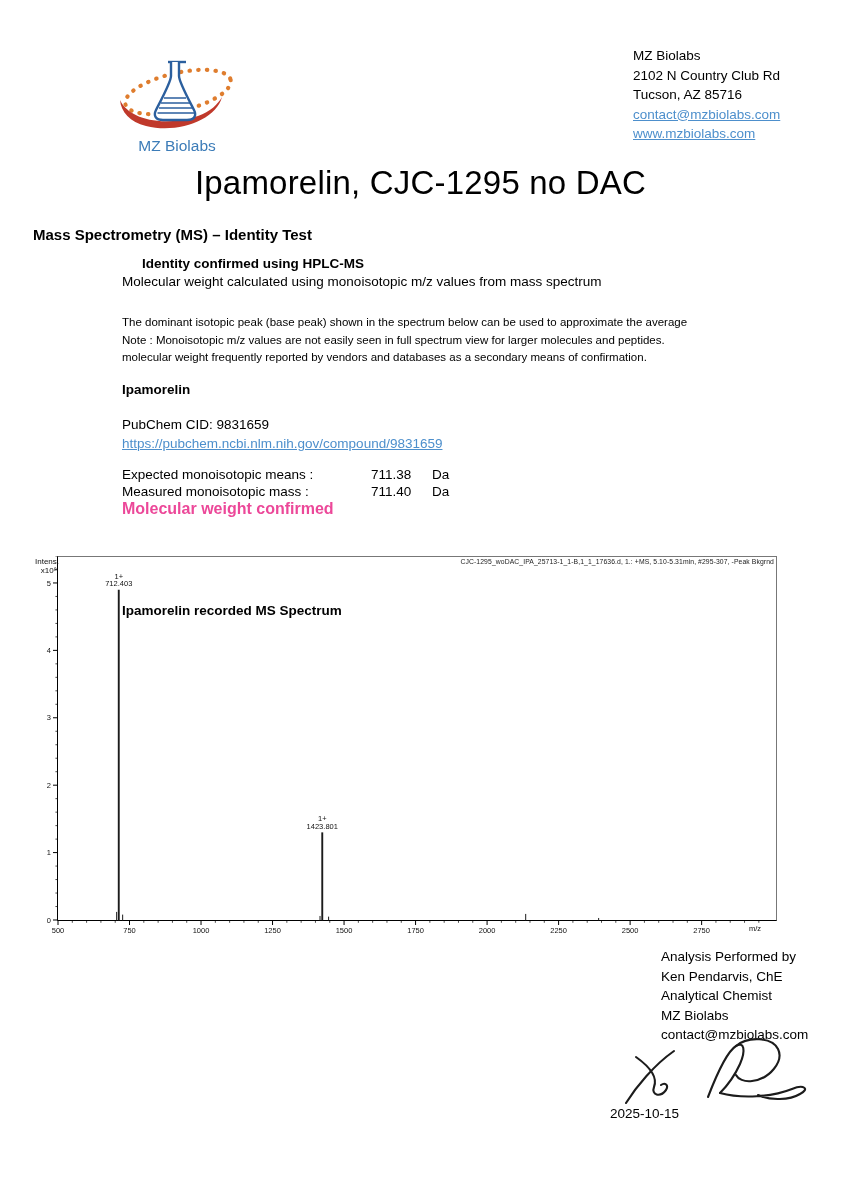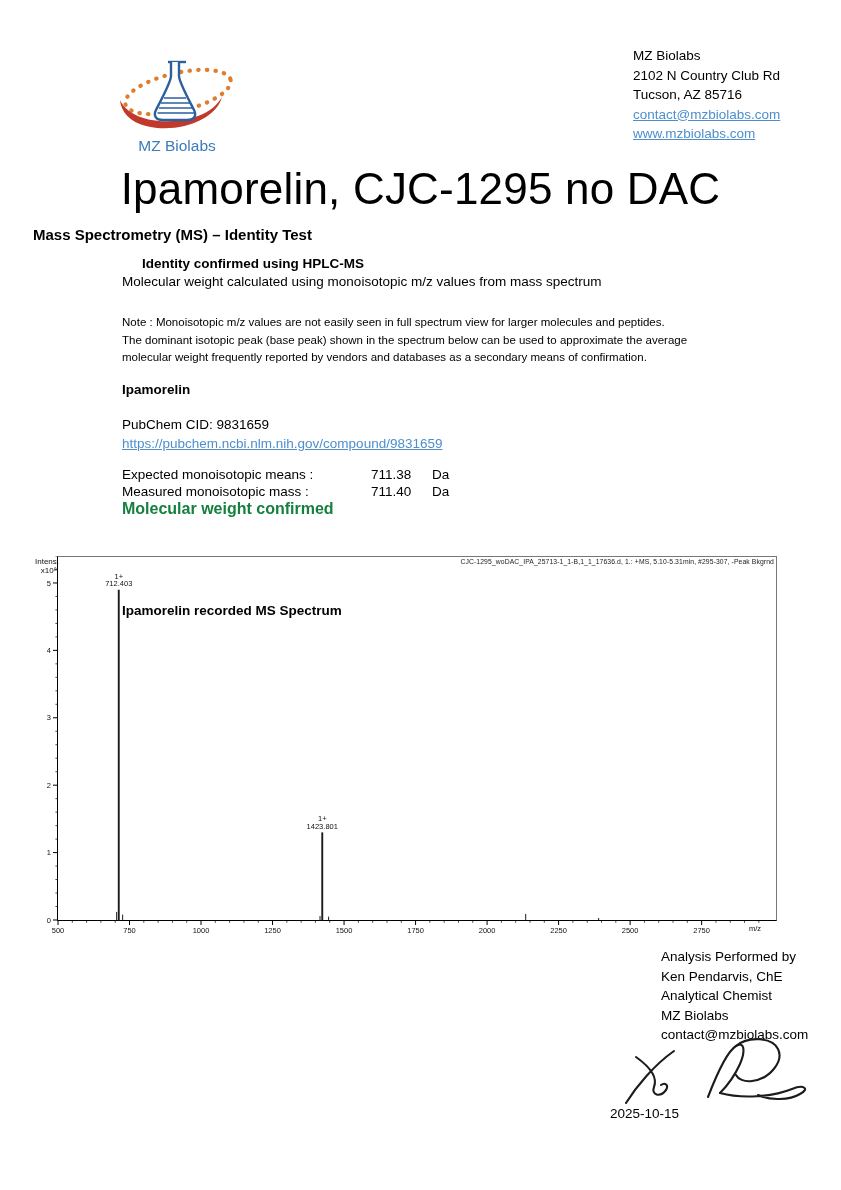--- a/index.html
+++ b/index.html
@@ -10,27 +10,27 @@
   }
   .abs{position:absolute;}
   a{cursor:pointer;}
 
   
   .contact-block{left:633px;top:46px;font-size:13.5px;line-height:19.5px;}
   .contact-block .link{color:#4d8fcc;text-decoration:underline;}
   .logo-wrap{left:110px;top:56px;width:134px;text-align:center;}
 
   
-  .page-title{left:0;right:0;top:164px;text-align:center;font-size:44px;letter-spacing:0.2px;}
+  .page-title{left:0;right:0;top:164px;text-align:center;font-size:33px;letter-spacing:0.2px;}
   .section-heading{left:33px;top:226px;font-size:15px;font-weight:bold;}
 
   .body-block{font-size:13.5px;}
   .b-bold{font-weight:bold;}
   .note{font-size:11.5px;line-height:17.5px;}
-  .green{color:#15803d;font-weight:bold;}
+  .green{color:#ec4899;font-weight:bold;}
   .doc-link{color:#4d8fcc;text-decoration:underline;font-size:13.5px;}
 
   .mass-row{display:flex;font-size:13.5px;line-height:17px;}
   .mass-row .m-label{width:249px;}
   .mass-row .m-value{width:61px;}
 
   
   .chart-wrap{left:35px;top:556px;width:745px;height:390px;}
   .chart-ylabel{position:absolute;left:0;top:1px;width:22px;font-size:8px;line-height:9px;text-align:right;color:#111;}
   .chart-annotation{position:absolute;right:6px;top:1.5px;font-size:6.8px;color:#222;letter-spacing:0.1px;}
@@ -75,22 +75,22 @@
 </div>
 
 <div class="abs page-title">Ipamorelin, CJC-1295 no DAC</div>
 
 <div class="abs section-heading">Mass Spectrometry (MS) – Identity Test</div>
 
 <div class="abs body-block b-bold" style="left:122px;top:256px;margin-left:20px;">Identity confirmed using HPLC-MS</div>
 <div class="abs body-block" style="left:122px;top:274px;">Molecular weight calculated using monoisotopic m/z values from mass spectrum</div>
 
 <div class="abs note" style="left:122px;top:314px;">
+  <div>The dominant isotopic peak (base peak) shown in the spectrum below can be used to approximate the average</div>
   <div>Note : Monoisotopic m/z values are not easily seen in full spectrum view for larger molecules and peptides.</div>
-  <div>The dominant isotopic peak (base peak) shown in the spectrum below can be used to approximate the average</div>
   <div>molecular weight frequently reported by vendors and databases as a secondary means of confirmation.</div>
 </div>
 
 <div class="abs body-block b-bold" style="left:122px;top:382px;">Ipamorelin</div>
 
 <div class="abs body-block" style="left:122px;top:417px;">PubChem CID: 9831659</div>
 <div class="abs" style="left:122px;top:434px;">
   <a class="doc-link">https://pubchem.ncbi.nlm.nih.gov/compound/9831659</a>
 </div>
 

